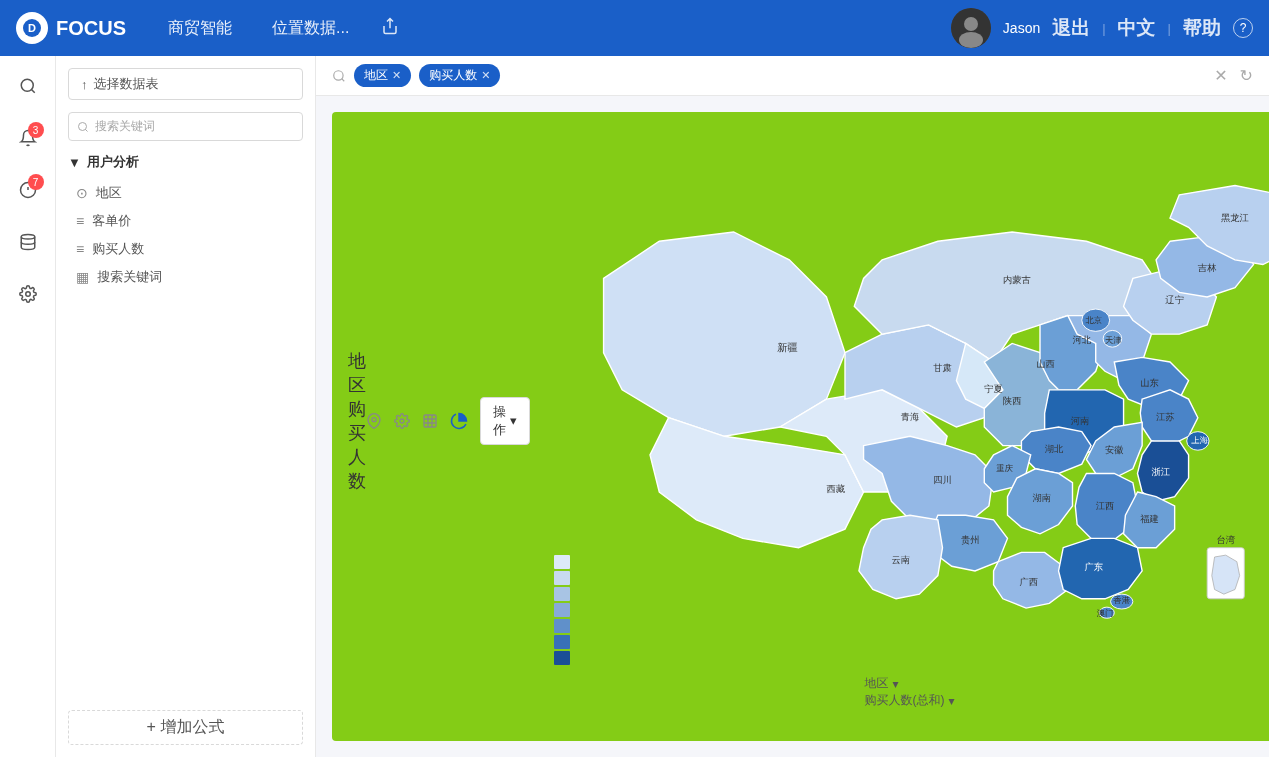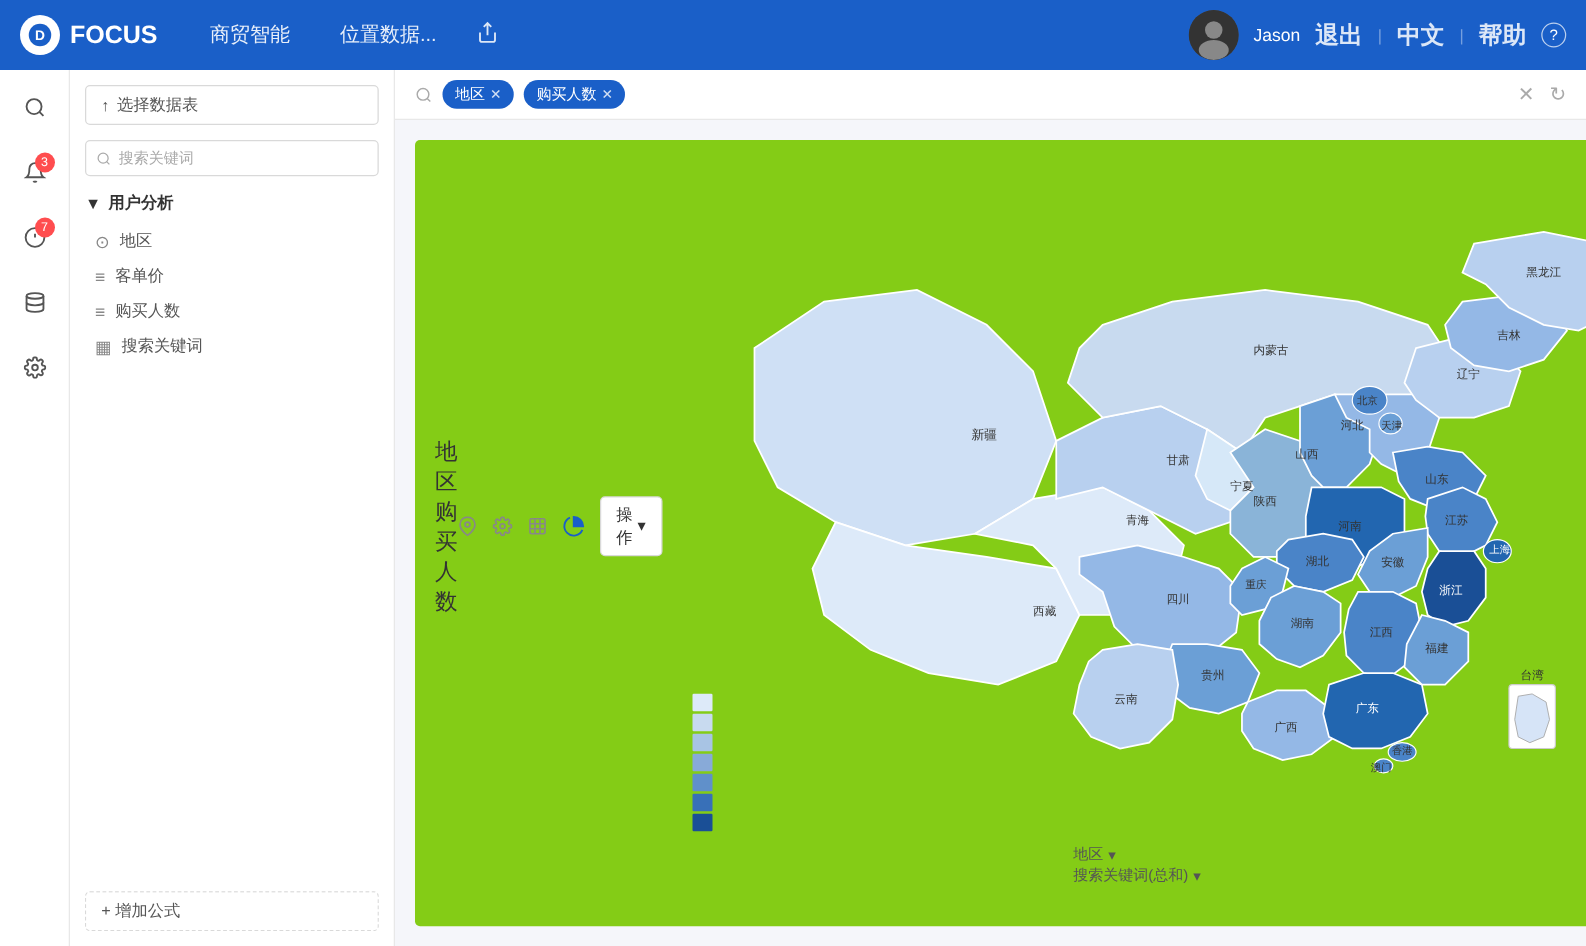--- a/index.html
+++ b/index.html
@@ -178,24 +178,24 @@
       cursor: pointer;
       border-radius: 3px;
     }
     .data-item-icon { color: #888; font-size: 14px; }
     .add-formula-btn {
       margin-top: auto;
       border: 1px dashed #d9d9d9;
       background: white;
       border-radius: 4px;
       padding: 6px 12px;
-      font-size: 13px;
+      font-size: 16px;
       cursor: pointer;
       color: #555;
-      text-align: left;
+      text-align: center;
     }
 
     
     .content-area {
       flex: 1;
       display: flex;
       flex-direction: column;
       background: #f5f6fa;
       overflow: hidden;
     }
@@ -631,21 +631,21 @@
               <div class="legend-item" style="background:#3870b8"></div>
               <div class="legend-item" style="background:#1a4f96"></div>
             </div>
 
             <div class="map-axis">
               <div class="map-axis-item">
                 <span>地区</span>
                 <span>▾</span>
               </div>
               <div class="map-axis-item">
-                <span>搜索关键词(总和)</span>
+                <span>购买人数(总和)</span>
                 <span>▾</span>
               </div>
             </div>
           </div>
         </div>
       </div>
 
       <div class="right-tools">
         <div class="tool-icon">
           <svg width="16" height="16" viewBox="0 0 24 24" fill="none" stroke="#666" stroke-width="2">

